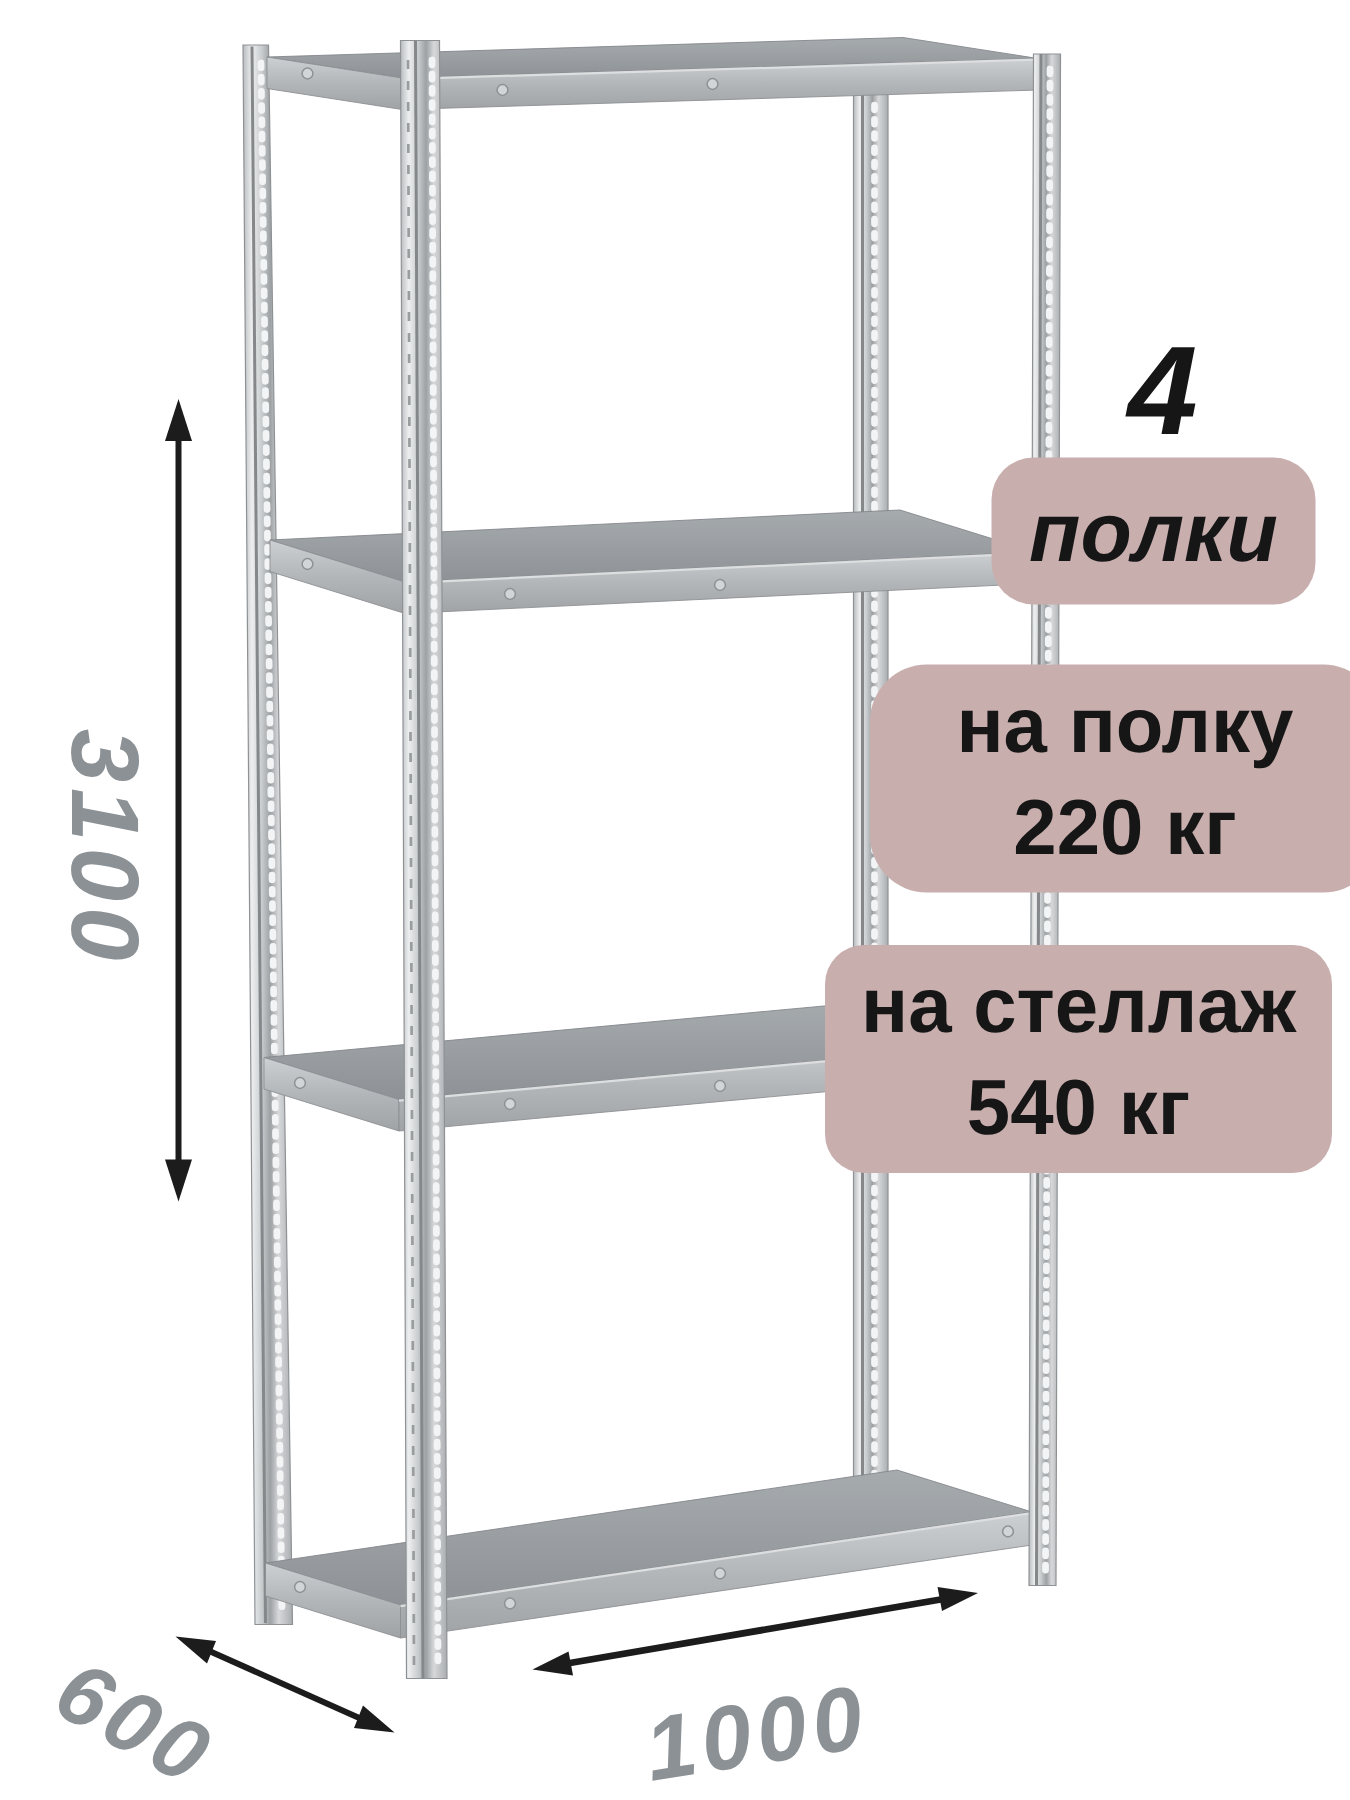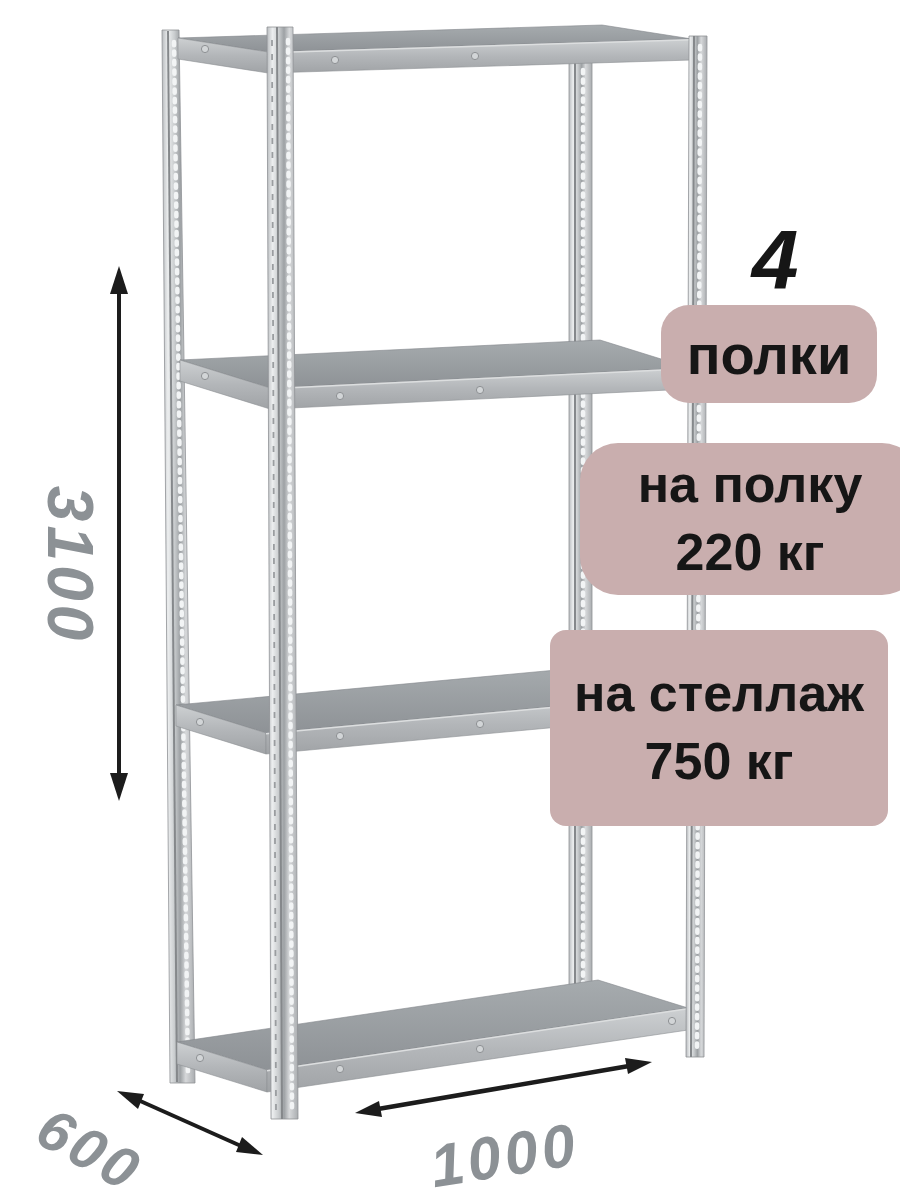--- a/index.html
+++ b/index.html
@@ -41,23 +41,23 @@
   
   .badge{
     position:absolute;
     background:var(--badge-bg,#c9aeae);
     color:var(--badge-text,#161616);
     font-weight:700;
     display:flex;flex-direction:column;
     align-items:center;justify-content:center;
     text-align:center;
   }
-  #badge1{left:661px;top:305px;width:216px;height:98px;border-radius:28px;font-size:56px;}
+  #badge1{left:661px;top:305px;width:216px;height:98px;border-radius:28px;font-size:56px;font-style:italic;}
   #badge2{left:553px;top:443px;width:340px;height:152px;border-radius:38px;font-size:52px;line-height:1.3;margin-left:27px;}
-  #badge3{left:550px;top:630px;width:338px;height:196px;border-radius:16px;font-size:52px;line-height:1.3;}
+  #badge3{left:550px;top:630px;width:338px;height:152px;border-radius:26px;font-size:52px;line-height:1.3;}
   .big4{
     position:absolute;left:723px;top:212px;width:104px;height:100px;
     font-size:84px;font-weight:800;font-style:italic;
     color:var(--badge-text,#161616);text-align:center;line-height:96px;
   }
 </style>
 </head>
 <body>
 
 <div class="stage">
@@ -176,16 +176,16 @@
     <span>полки</span>
   </div>
 
   <div class="badge" id="badge2">
     <span>на полку</span>
     <span>220 кг</span>
   </div>
 
   <div class="badge" id="badge3">
     <span>на стеллаж</span>
-    <span>750 кг</span>
+    <span>540 кг</span>
   </div>
 
 </div>
 
 </body></html>

